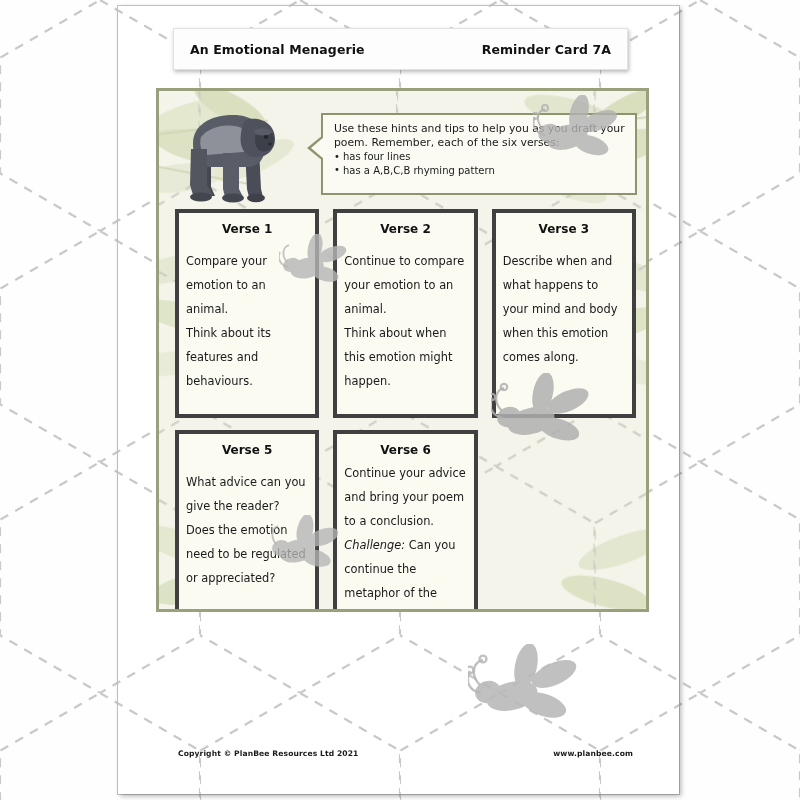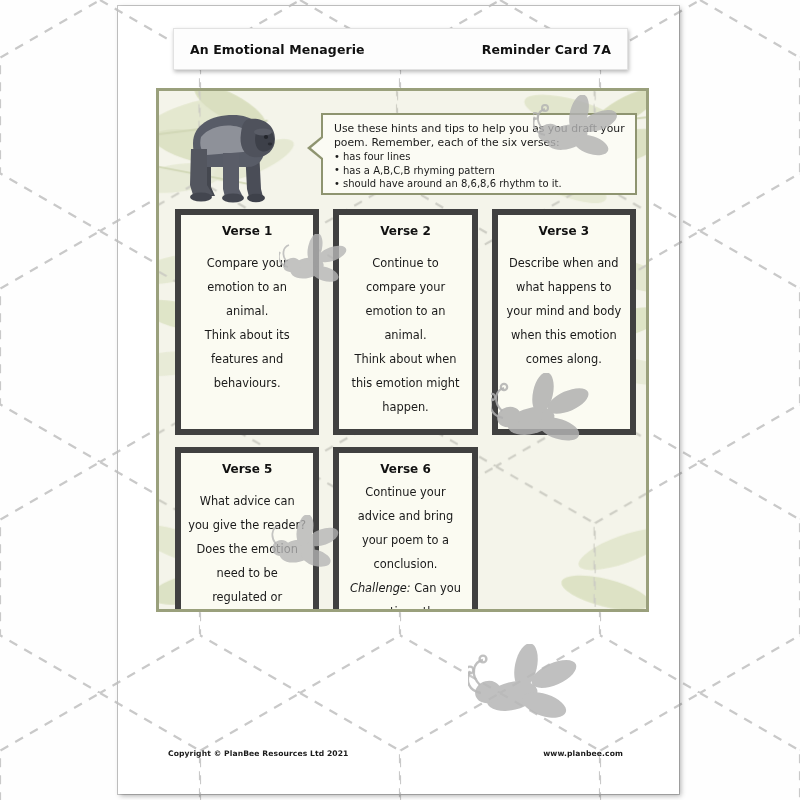--- a/index.html
+++ b/index.html
@@ -183,23 +183,22 @@
     height: 392px;
     display: grid;
     grid-template-columns: repeat(3, 1fr);
     grid-template-rows: repeat(2, 1fr);
     column-gap: 14px;
     row-gap: 12px;
     z-index: 3;
   }
   .verse-card {
     background: #fbfbf2;
-    border: 6px solid #404040;
-    padding: 9px 7px 10px 7px;
-    text-align: center;
+    border: 4px solid #404040;
+    padding: 9px 7px 21px 7px;
     display: flex;
     flex-direction: column;
     align-items: center;
   }
   .verse-title {
     font-family: "DejaVu Sans", sans-serif;
     font-weight: bold;
     font-size: 12px;
     color: #111;
     margin-bottom: 13px;
@@ -218,21 +217,21 @@
   .bee { position: absolute; pointer-events: none; }
   #bee-top     { left: 374px; top: 4px;   z-index: 7; }
   #bee-verse1  { left: 120px; top: 143px; z-index: 5; }
   #bee-mid     { left: 332px; top: 282px; z-index: 5; }
   #bee-verse4  { left: 108px; top: 424px; z-index: 5; }
   #bee-bottom  { position: absolute; left: 350px; top: 638px; z-index: 6; }
 
   
   #footer {
     position: absolute;
-    left: 50px;
+    left: 60px;
     bottom: 36px;
     width: 455px;
     display: flex;
     justify-content: space-between;
     align-items: baseline;
     z-index: 6;
   }
   .footer-text {
     font-family: "DejaVu Sans", sans-serif;
     font-weight: bold;
@@ -381,21 +380,20 @@
       </svg>
 
       <div id="speech-bubble">
         <div class="tail"></div>
         <div class="tail-inner"></div>
         <div class="bubble-box">
           <div class="bubble-lead">Use these hints and tips to help you as you draft your poem. Remember, each of the six verses:</div>
           <ul class="bubble-list">
             <li>has four lines</li>
             <li>has a A,B,C,B rhyming pattern</li>
-            <li>should have around an 8,6,8,6 rhythm to it.</li>
           </ul>
         </div>
       </div>
 
       <div id="verse-grid">
 
         <div class="verse-card">
           <div class="verse-title">Verse 1</div>
           <div class="verse-body">Compare your emotion to an animal.
 Think about its features and behaviours.</div>

